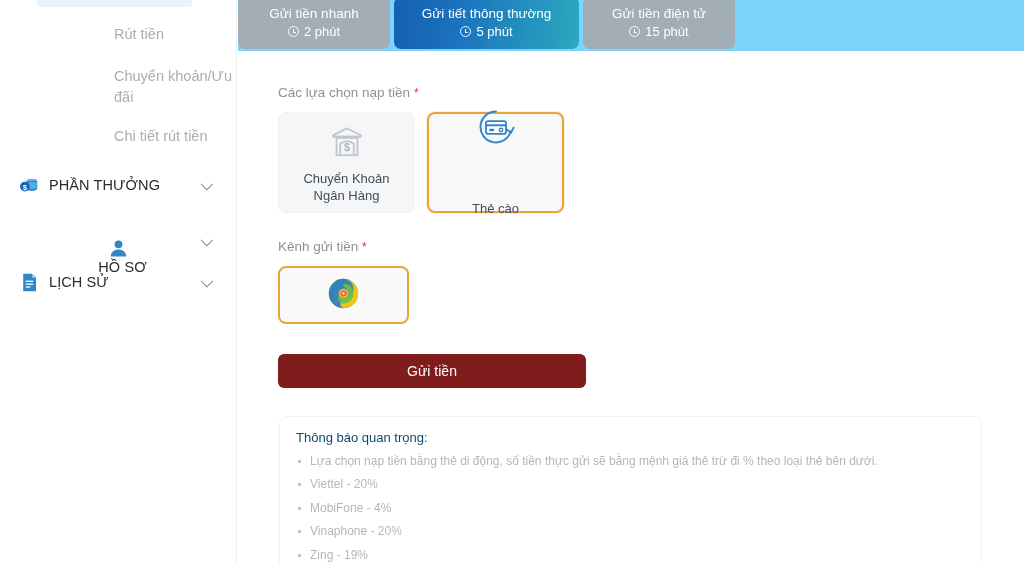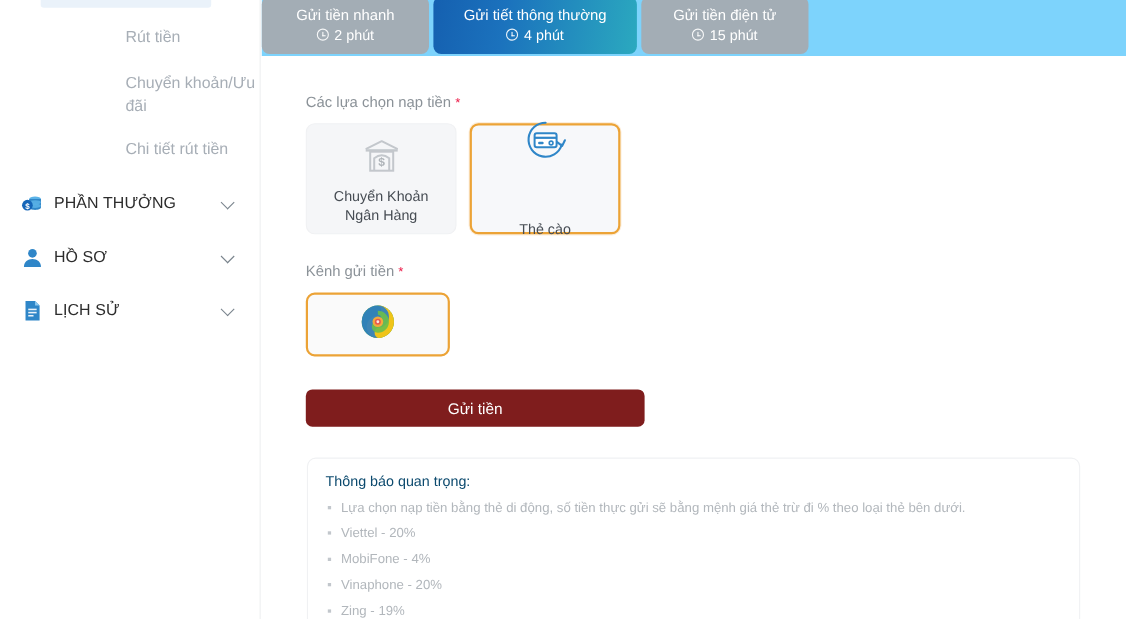--- a/index.html
+++ b/index.html
@@ -112,21 +112,21 @@
   .navgroup {
     position: absolute;
     left: 18px;
     width: 200px;
     height: 30px;
     display: flex;
     align-items: center;
     cursor: pointer;
   }
   .navgroup.g1 { top: 170px; }
-  .navgroup.g2 { top: 219px; }
+  .navgroup.g2 { top: 237px; flex-direction: column; }
   .navgroup.g3 { top: 267px; align-items: center; }
 
   .navicon {
     width: 22px; height: 22px;
     flex: 0 0 22px;
     display: flex; align-items: center; justify-content: center;
   }
   .navlabel {
     font-size: 14.5px;
     color: #2c2c2c;
@@ -320,21 +320,21 @@
         <span class="tlabel">Gửi tiền nhanh</span>
         <span class="tsub">
           <i class="clock"></i>
           <span>2 phút</span>
         </span>
       </div>
       <div class="tab active">
         <span class="tlabel">Gửi tiết thông thường</span>
         <span class="tsub">
           <i class="clock"></i>
-          <span>4 phút</span>
+          <span>5 phút</span>
         </span>
       </div>
       <div class="tab">
         <span class="tlabel">Gửi tiền điện tử</span>
         <span class="tsub">
           <i class="clock"></i>
           <span>15 phút</span>
         </span>
       </div>
     </div>

